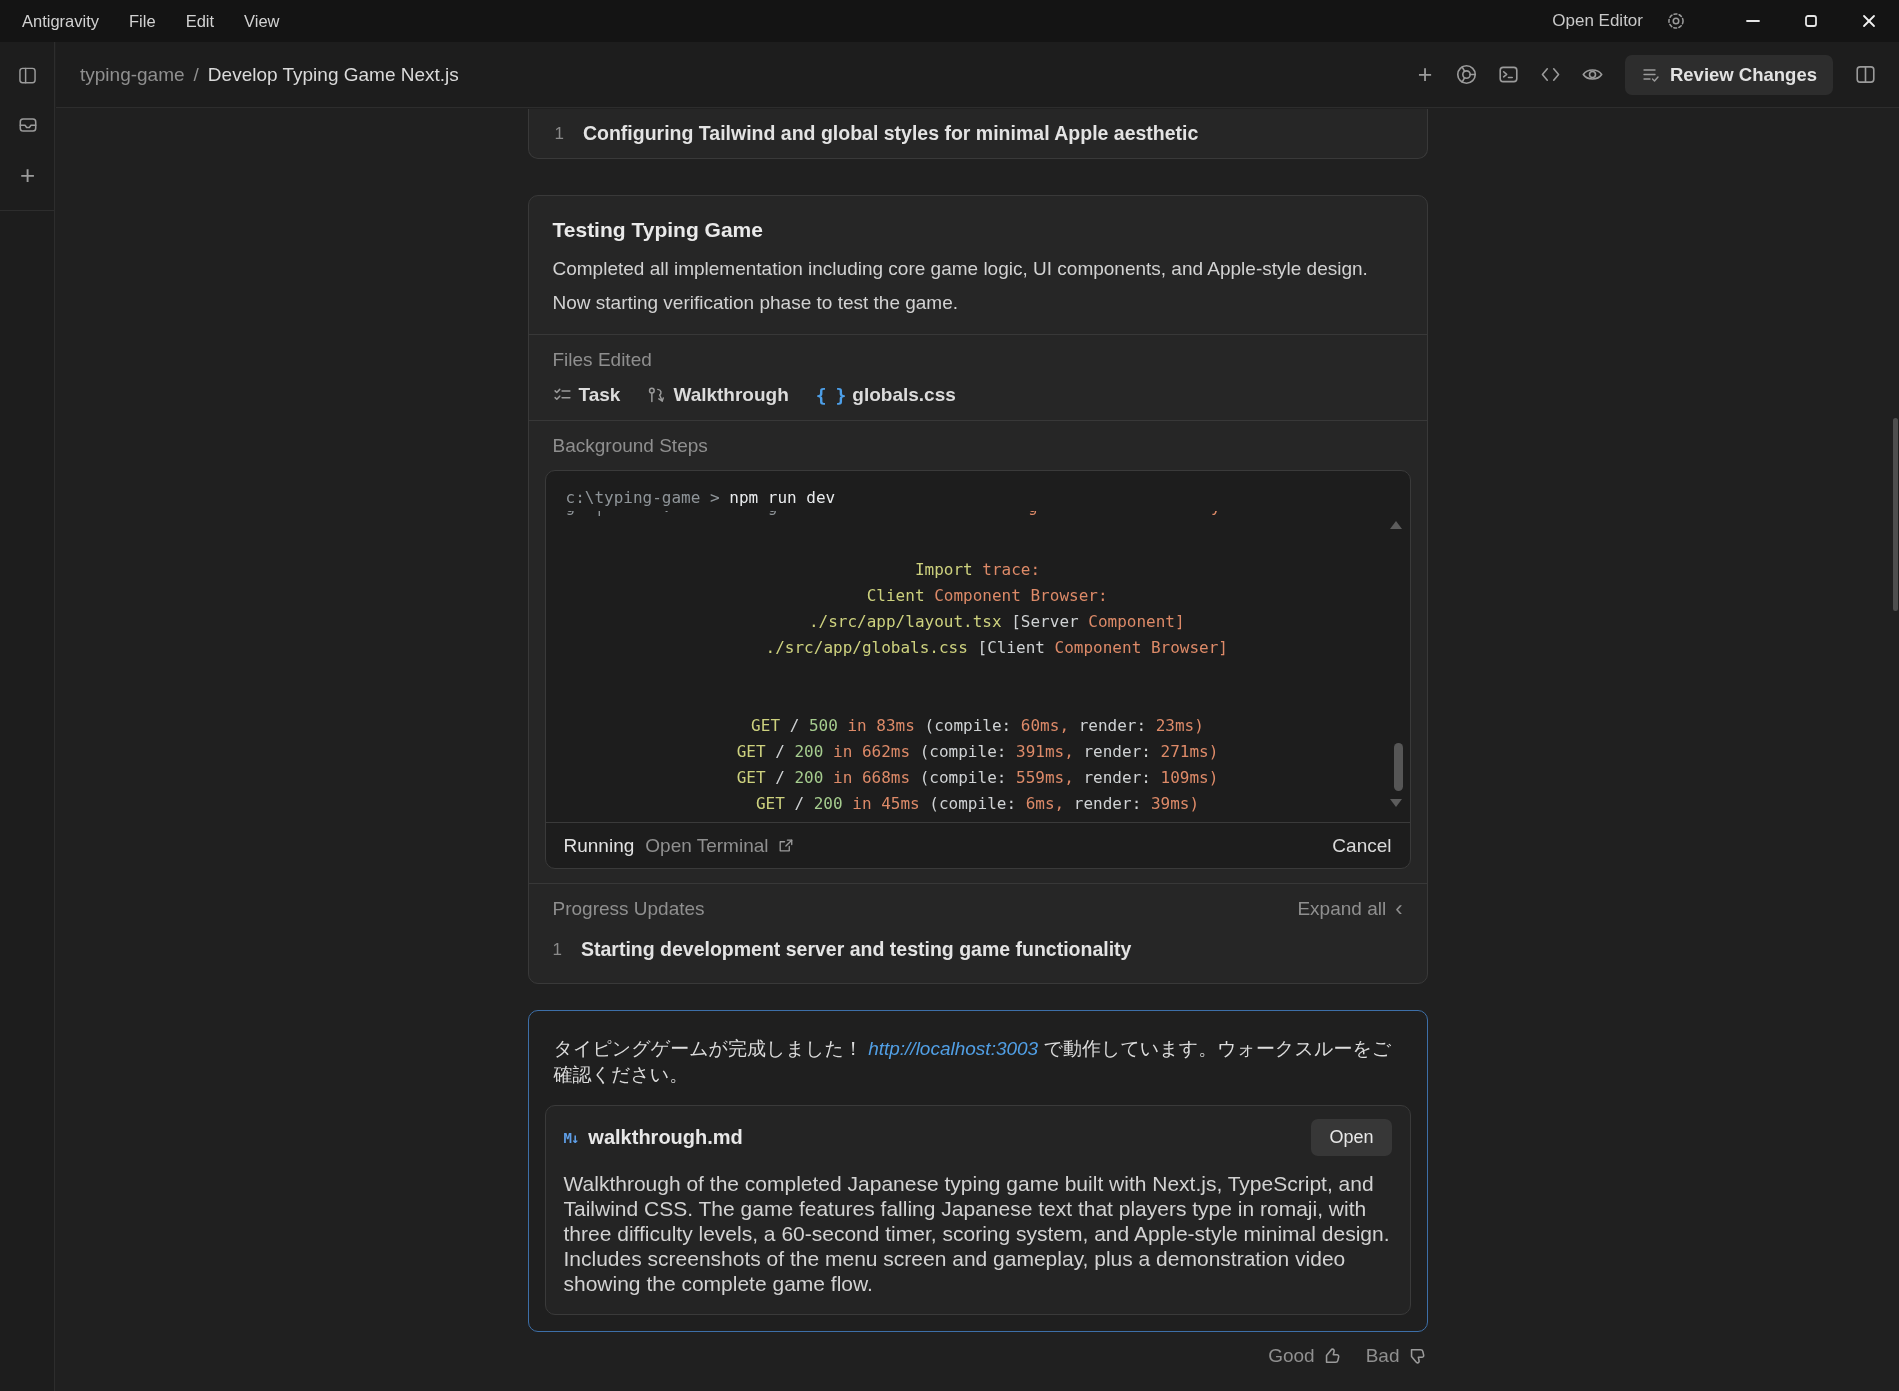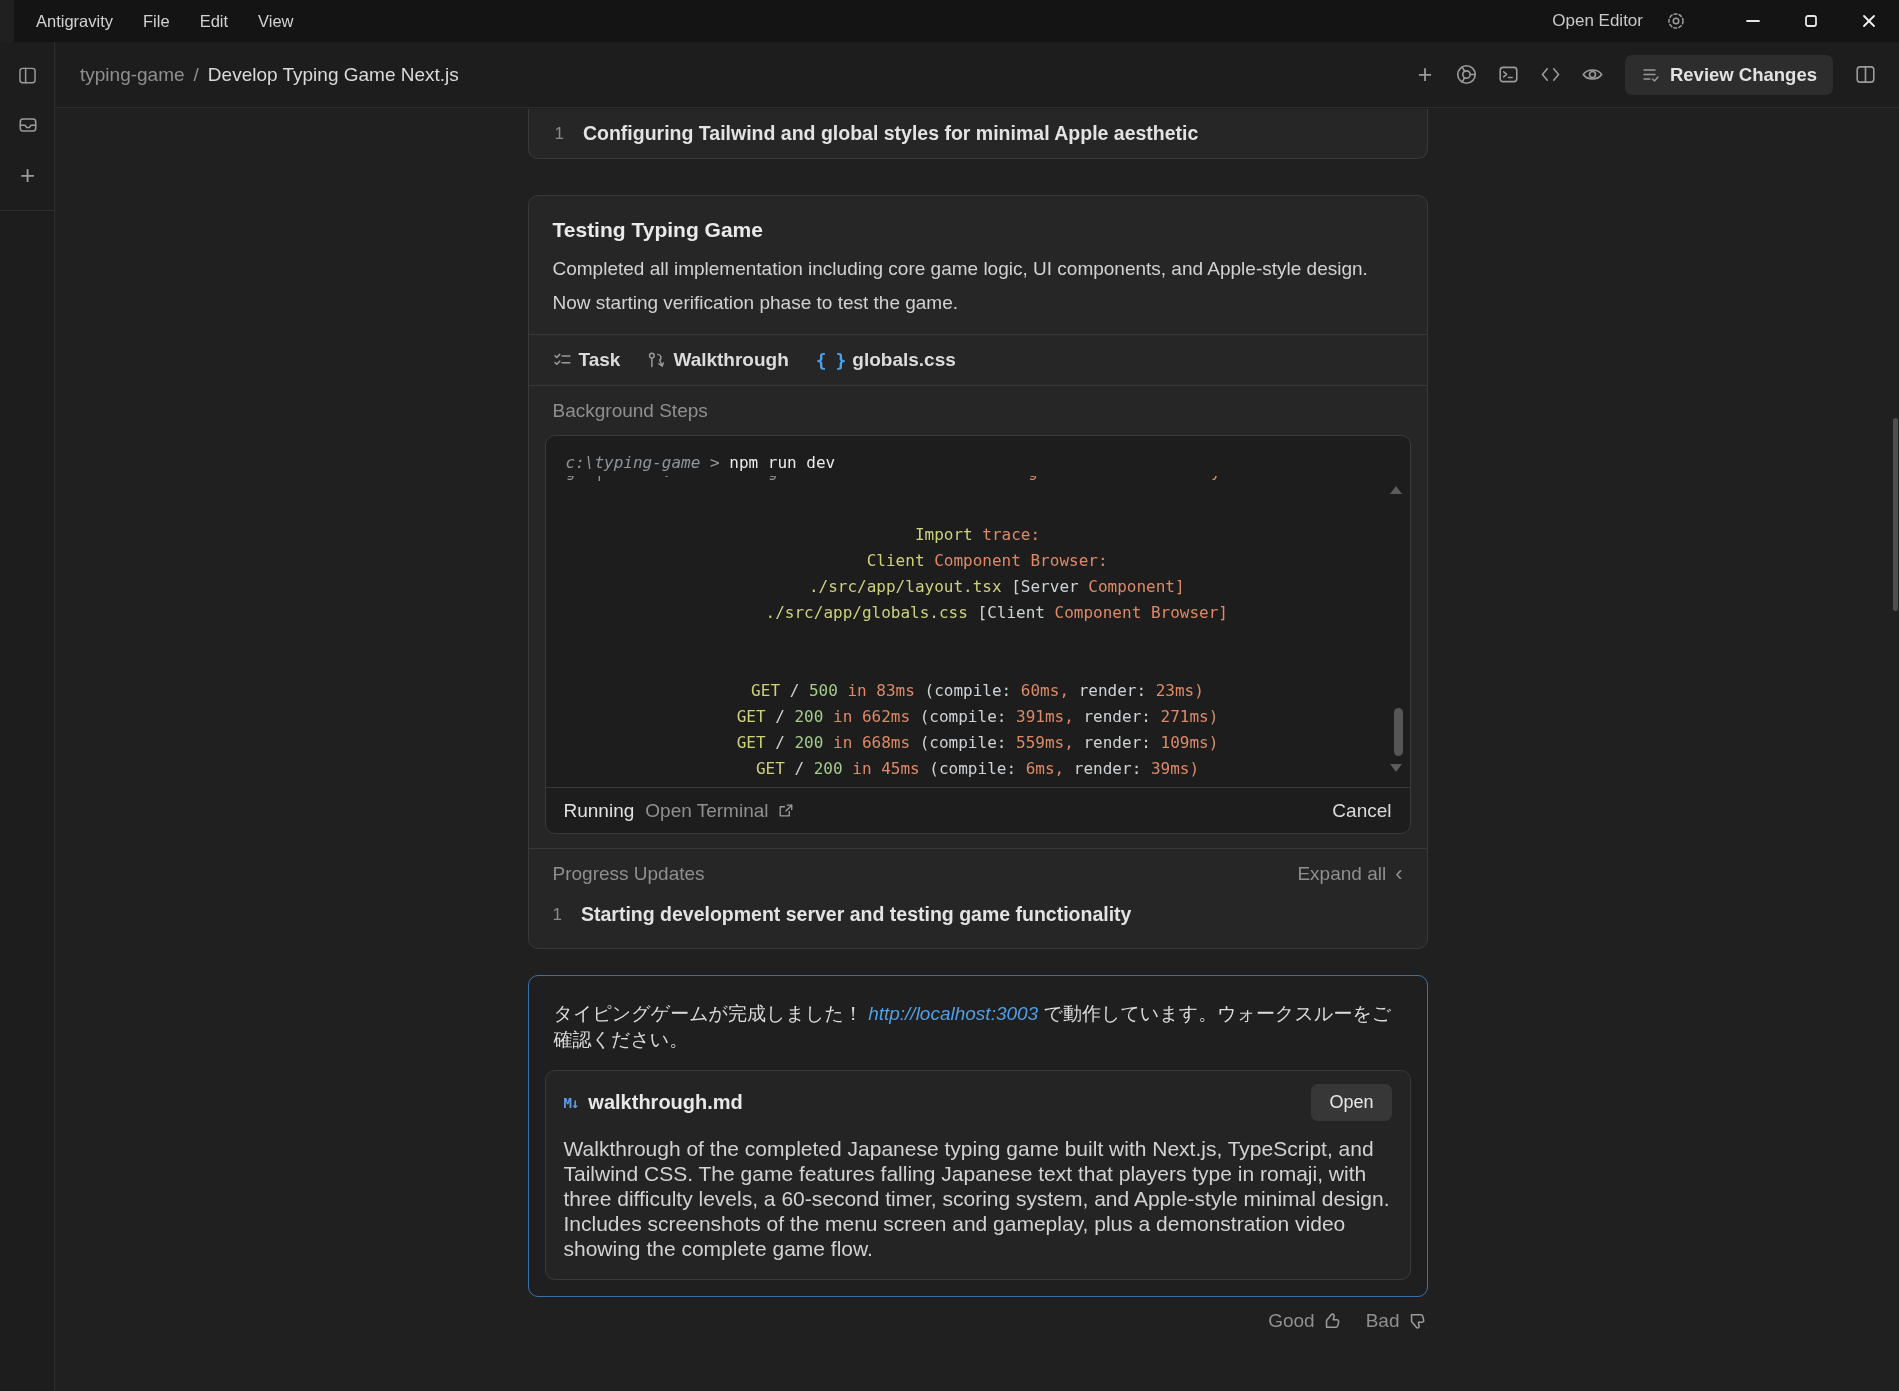--- a/index.html
+++ b/index.html
@@ -6,21 +6,21 @@
   html,body { width:1899px; height:1391px; overflow:hidden; }
   body {
     background:#202020; color:#d6d6d6;
     font-family:"Liberation Sans", sans-serif;
     position:relative;
   }
   svg { display:block; }
   .ico { stroke:#9b9b9b; fill:none; stroke-width:1.4; stroke-linecap:round; stroke-linejoin:round; }
 
   
-  .titlebar{ position:absolute; top:0; left:14px; right:0; height:42px; background:#141414;
+  .titlebar{ position:absolute; top:0; left:0; right:0; height:42px; background:#141414;
              display:flex; align-items:center; padding-left:20px; }
   .menu-item{ color:#d2d2d2; font-size:16.5px; padding:0 15px; cursor:default; }
   .menu-item.app{ padding-left:2px; }
   .tb-right{ margin-left:auto; display:flex; align-items:center;text-align:right; }
   .open-editor{ color:#c9c9c9; font-size:17px; }
   .gear-btn{ margin-left:22px; }
   .win-controls{ display:flex; align-items:center; gap:30px; margin:0 16px 0 52px; }
   .win-btn{ width:28px; height:28px; display:flex; align-items:center; justify-content:center; }
 
   
@@ -62,21 +62,21 @@
   .muted-label{ color:#8f8f8f; font-size:19px; }
   .chips{ display:flex; align-items:center; gap:27px; margin-top:13px; }
   .chip{ display:flex; align-items:center; gap:7px; color:#dcdcdc; font-size:19px; font-weight:bold; }
   .braces-ico{ color:#4d9fe8; font-size:18px; font-weight:bold; font-family:"DejaVu Sans Mono",monospace; letter-spacing:-1px; }
 
   
   .terminal{ margin:13px 16px 0; background:#1d1d1d; border:1px solid #3a3a3a; border-radius:10px;
              position:relative; font-family:"DejaVu Sans Mono",monospace; font-size:16px; }
   .t-body{ padding:13px 20px 5px; }
   .t-cmd{ height:27px; line-height:27px; white-space:pre; }
-  .t-cwd,.t-sep{ color:#8f9599;font-style:italic; }
+  .t-cwd,.t-sep{ color:#8f9599; }
   .t-command{ color:#e9ebed; font-weight:normal; }
   .t-clip{ height:9px; overflow:hidden; position:relative; }
   .clip-inner{ position:absolute; top:-14px; left:0; white-space:pre; }
   .t-out{ margin-top:11px;text-align:center; }
   .tline{ height:26px; line-height:26px; white-space:pre; }
   .c-y{ color:#cdd17e; } .c-o{ color:#dd8a68; } .c-g{ color:#a5cc8e; }
   .c-w{ color:#cfd2d4; } .c-dim{ color:#8f9599; }
   .t-footer{ border-top:1px solid #3a3a3a; height:46px; display:flex; align-items:center; padding:0 18px;
              font-family:"Liberation Sans",sans-serif; font-size:19px; }
   .t-status{ color:#e2e2e2; }
@@ -233,20 +233,21 @@
       <span class="step-title">Configuring Tailwind and global styles for minimal Apple aesthetic</span>
     </div>
 
     <div class="card task-card">
       <div class="pad">
         <div class="card-title">Testing Typing Game</div>
         <div class="card-desc">Completed all implementation including core game logic, UI components, and Apple-style design. Now starting verification phase to test the game.</div>
       </div>
       <div class="divider"></div>
       <div class="pad">
+        <div class="muted-label">Files Edited</div>
         <div class="chips">
           <div class="chip">
             <svg class="ico" width="19" height="19" viewBox="0 0 18 18">
                 <polyline points="2 4.6 3.6 6.2 6.4 3.2"></polyline>
                 <line x1="8.6" y1="4.8" x2="16" y2="4.8"></line>
                 <polyline points="2 11 3.6 12.6 6.4 9.6"></polyline>
                 <line x1="8.6" y1="11.2" x2="16" y2="11.2"></line>
               </svg>
             <span>Task</span>
           </div>

